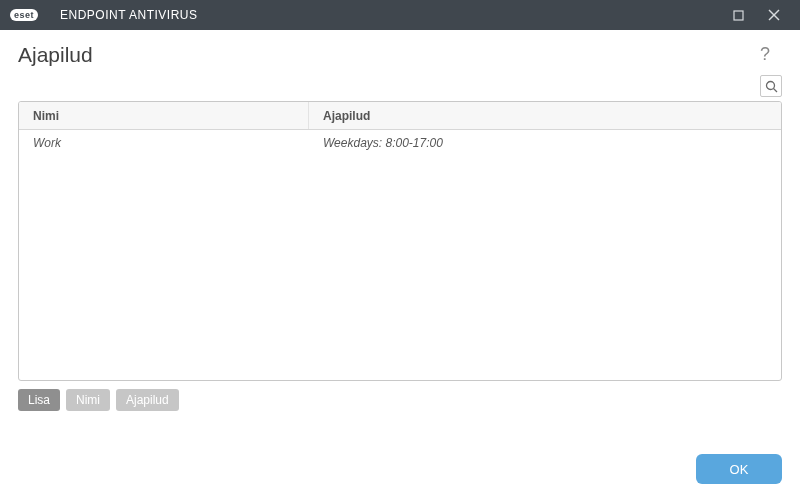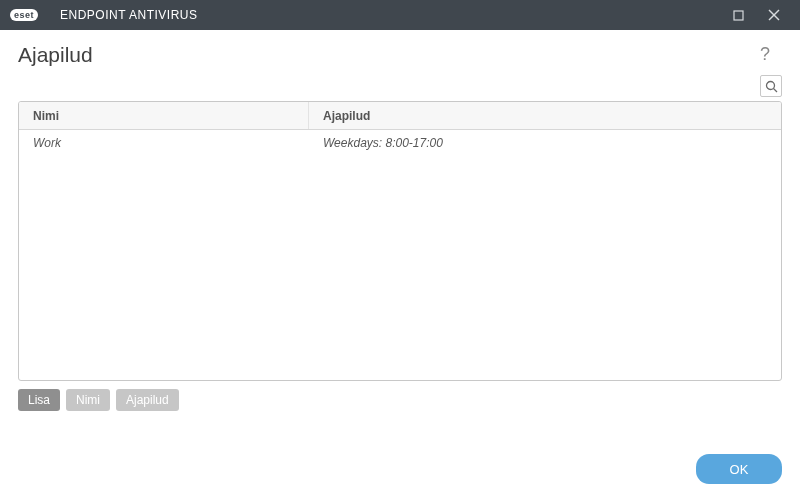--- a/index.html
+++ b/index.html
@@ -24,21 +24,21 @@
 .tbody { flex: 1; overflow: auto; }
 .trow { display: flex; height: 26px; align-items: center; cursor: pointer; }
 .td { padding: 0 14px; font-size: 12px; color: #575757; font-style: italic; }
 .td.col1 { width: 290px; }
 .td.col2 { flex: 1; }
 .toolbar { display: flex; gap: 6px; padding: 8px 18px 0 18px; }
 .tbtn { background: #a9a9a9; color: #fff; border: none; padding: 4px 10px; font-size: 12px; border-radius: 3px; cursor: pointer; }
 .tbtn.enabled { background: #8f8f8f; }
 .tbtn.disabled { background: #c6c6c6; cursor: default; }
 .footer { margin-top: auto; display: flex; justify-content: flex-end; gap: 10px; padding: 14px 18px 16px 18px; }
-.fbtn { min-width: 86px; height: 30px; border: none; border-radius: 13px; font-size: 13px; cursor: pointer; }
+.fbtn { min-width: 86px; height: 30px; border: none; border-radius: 6px; font-size: 13px; cursor: pointer; }
 .fbtn.primary { background: #59a7de; color: #fff; }
 .fbtn.secondary { background: #9a9a9a; color: #fff; }
 svg { display: block; }
 </style>
 </head>
 <body>
 
 <div class="titlebar">
   <div class="brand">
     <span class="eset-badge">eset</span>

